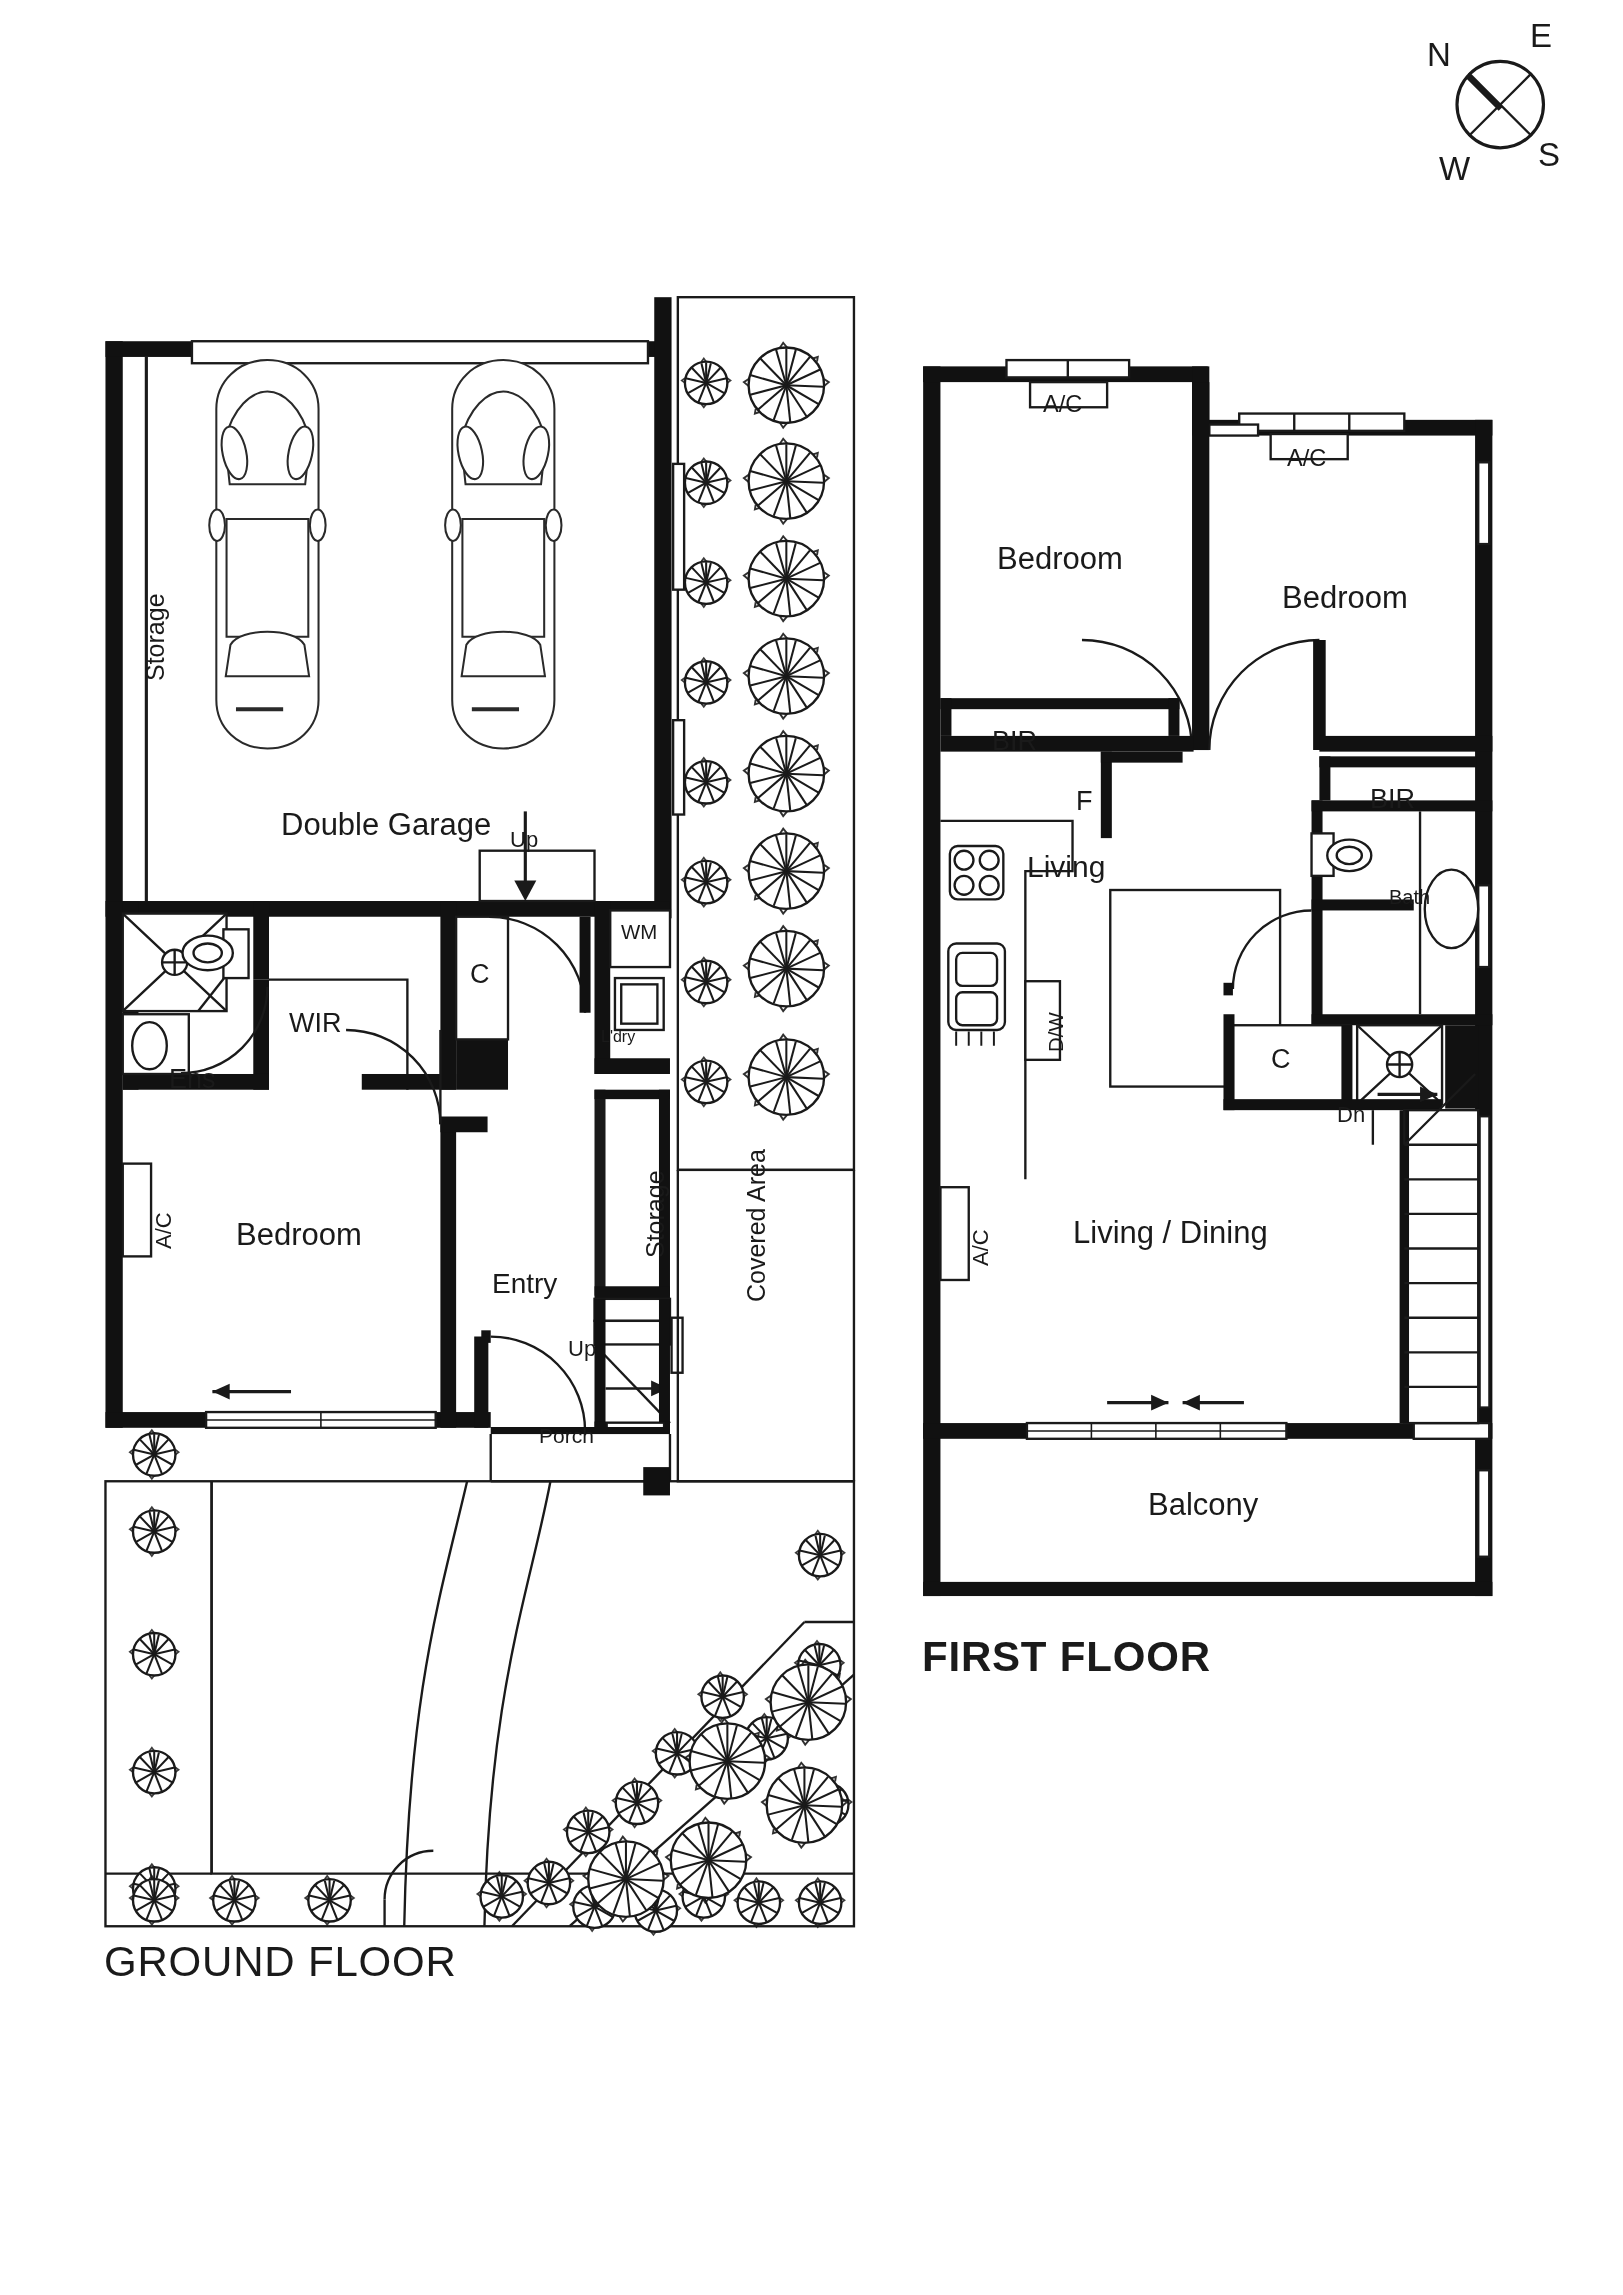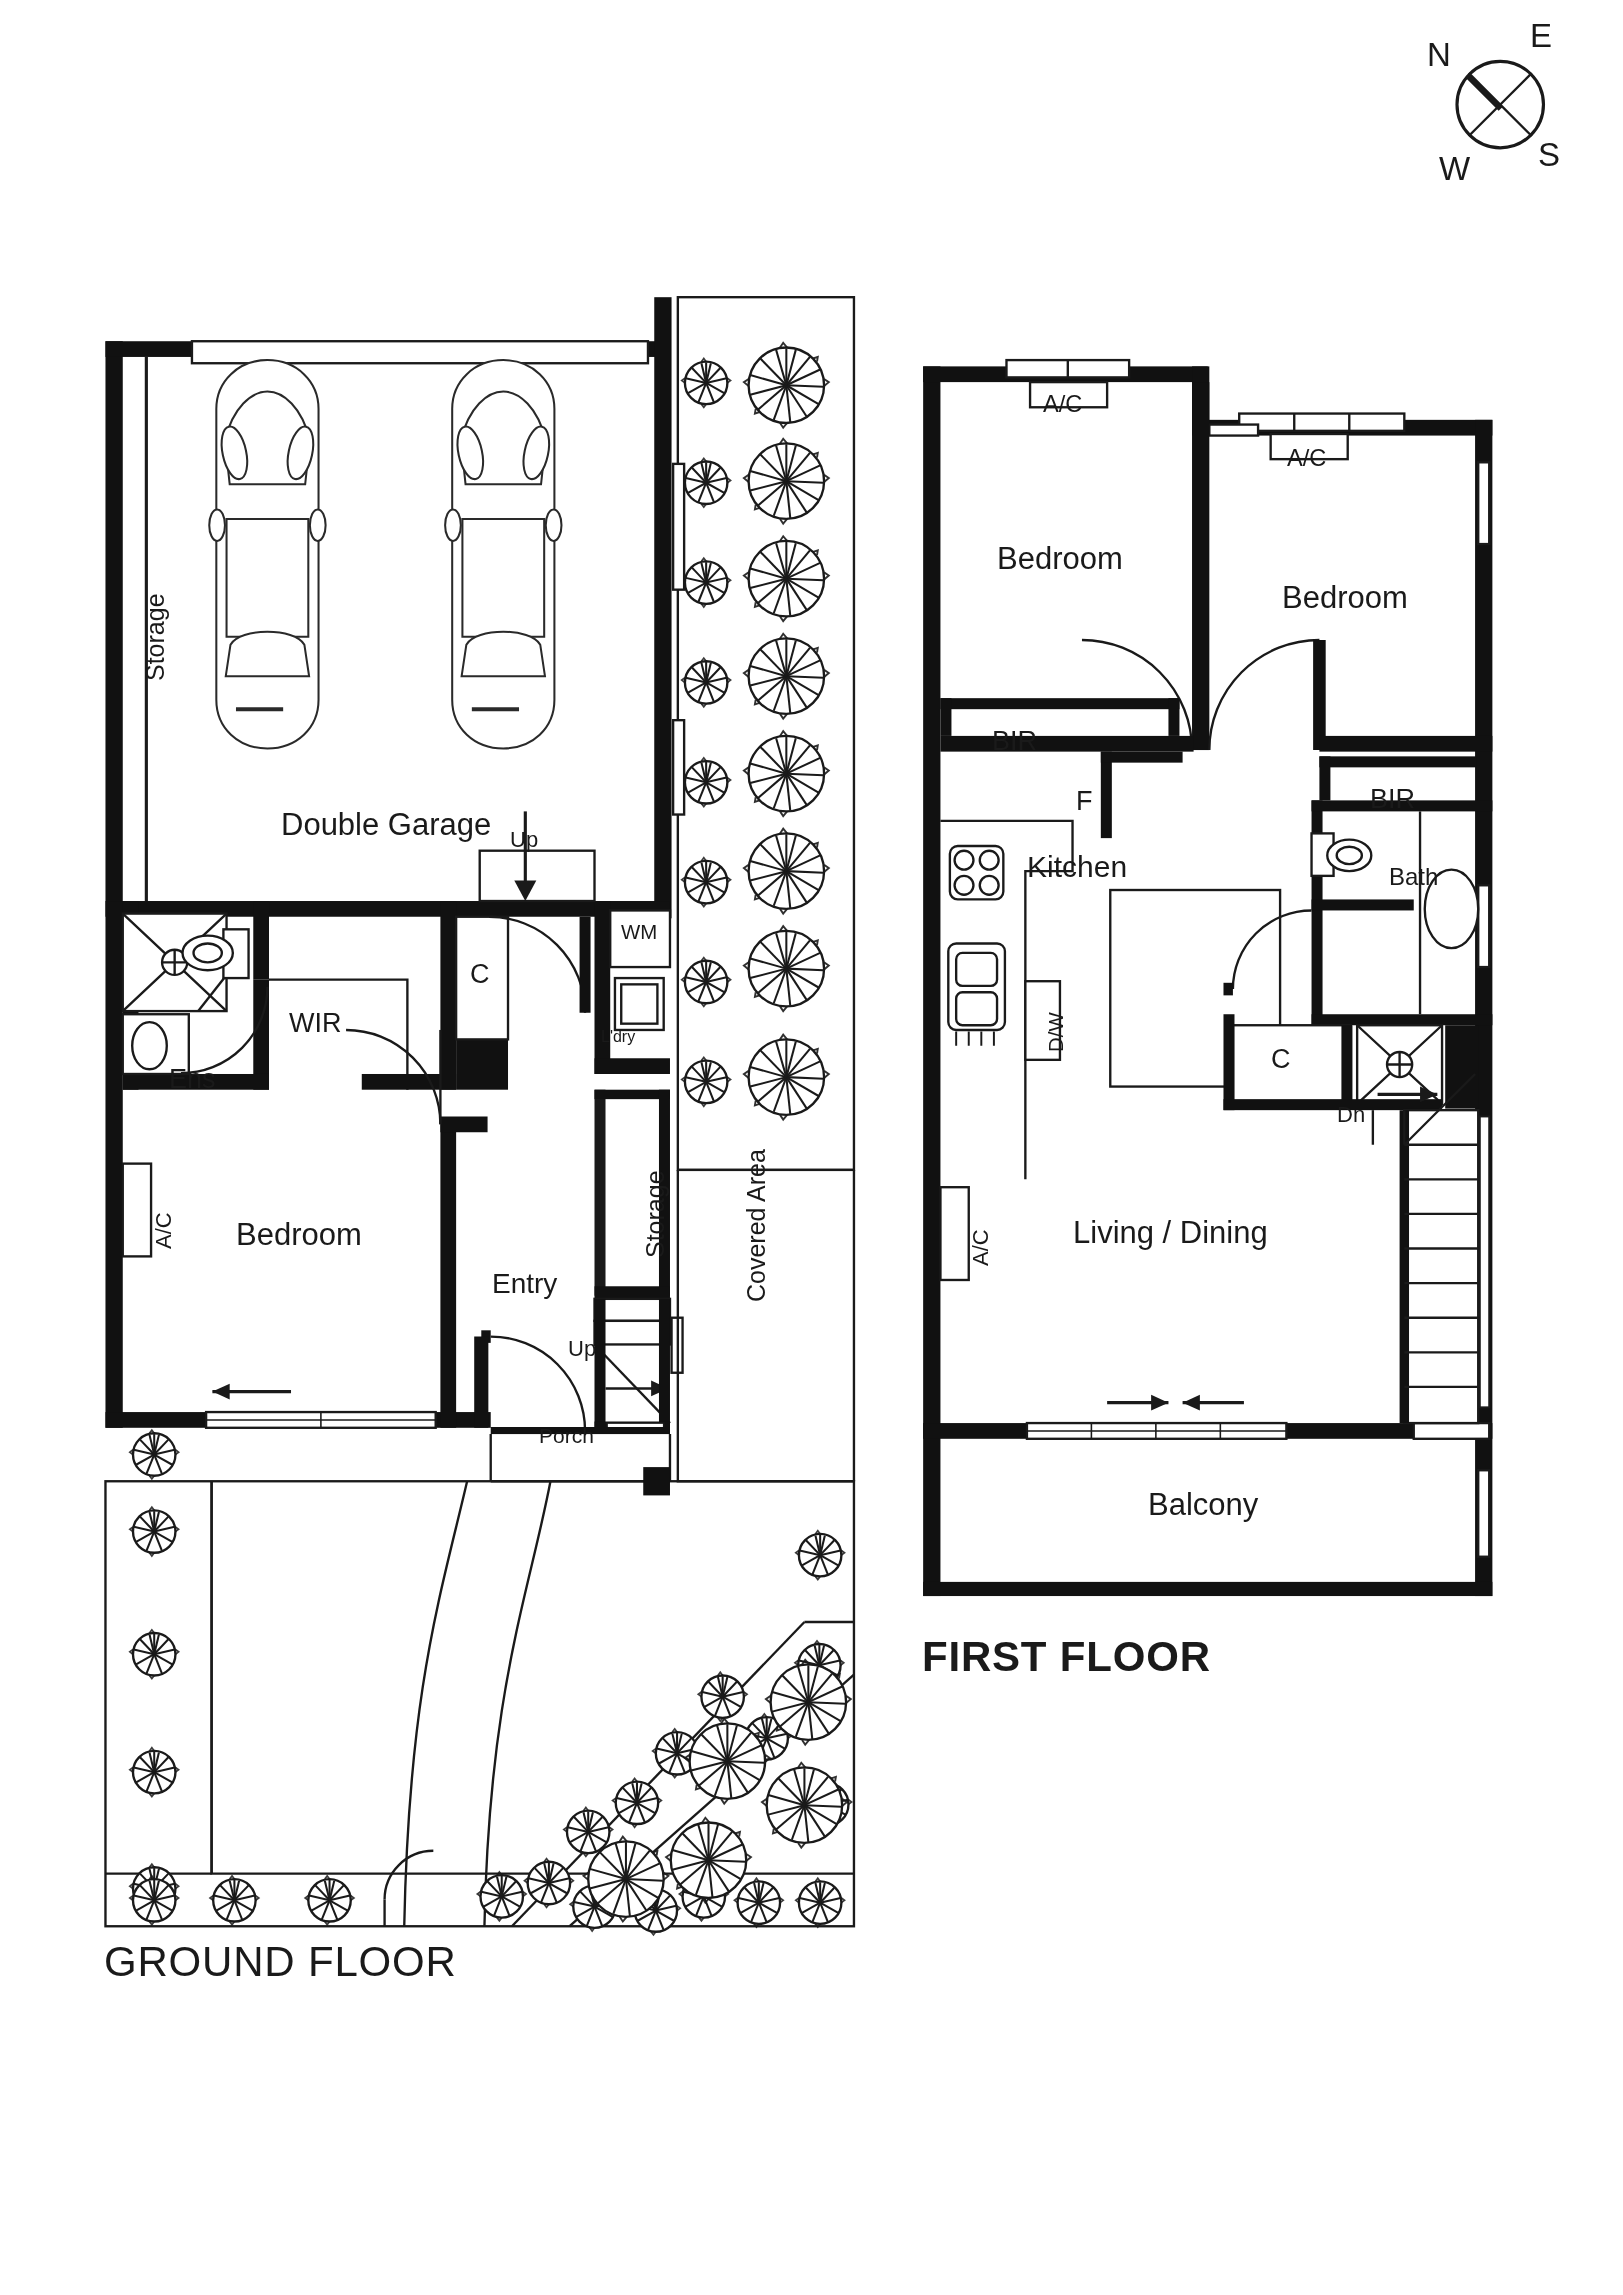--- a/index.html
+++ b/index.html
@@ -479,25 +479,25 @@
 <div class="lbl" style="left:997px;top:543px;font-size:31px;">Bedroom</div>
 
 <div class="lbl" style="left:1282px;top:582px;font-size:31px;">Bedroom</div>
 
 <div class="lbl" style="left:992px;top:728px;font-size:27px;">BIR</div>
 
 <div class="lbl" style="left:1370px;top:786px;font-size:27px;">BIR</div>
 
 <div class="lbl" style="left:1076px;top:788px;font-size:27px;">F</div>
 
-<div class="lbl" style="left:1027px;top:852px;font-size:30px;">Kitchen</div>
+<div class="lbl" style="left:1027px;top:852px;font-size:30px;">Living</div>
 
 <div class="lbl vert" style="left:1046px;top:1052px;font-size:20.4px;transform:rotate(-90deg);">D/W</div>
 
-<div class="lbl" style="left:1389px;top:865px;font-size:24px;">Bath</div>
+<div class="lbl" style="left:1389px;top:887px;font-size:20px;">Bath</div>
 
 <div class="lbl" style="left:1271px;top:1046px;font-size:27px;">C</div>
 
 <div class="lbl" style="left:1337px;top:1104px;font-size:22px;">Dn</div>
 
 <div class="lbl vert" style="left:970px;top:1266px;font-size:22px;transform:rotate(-90deg);">A/C</div>
 
 <div class="lbl" style="left:1073px;top:1217px;font-size:31px;">Living / Dining</div>
 
 <div class="lbl" style="left:1148px;top:1489px;font-size:31px;">Balcony</div>

